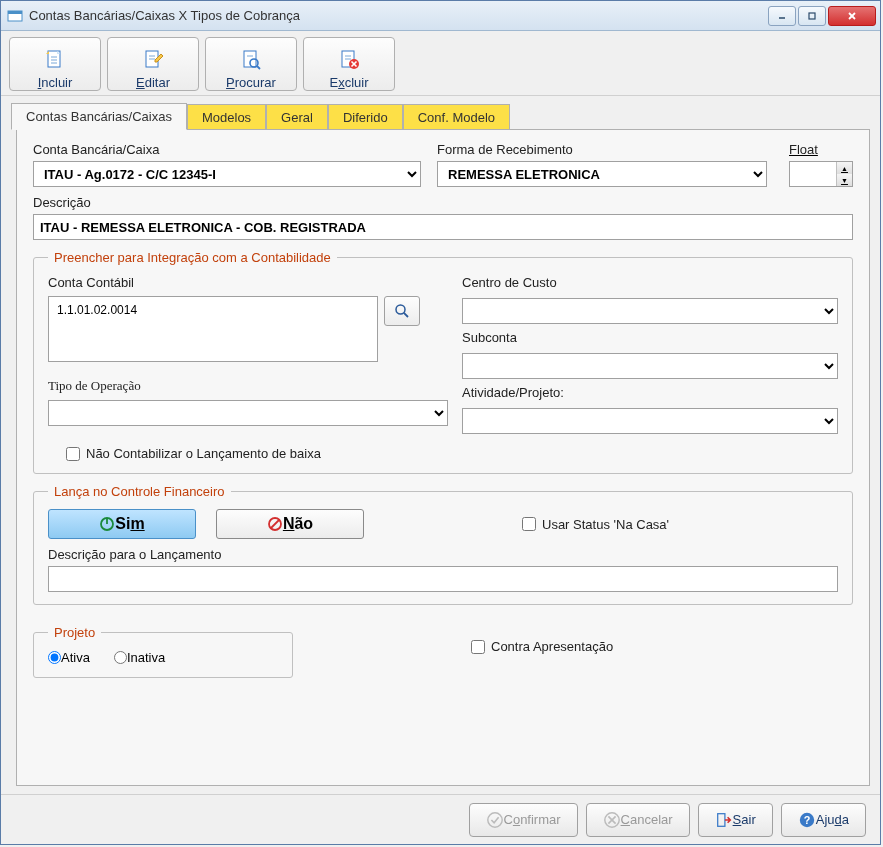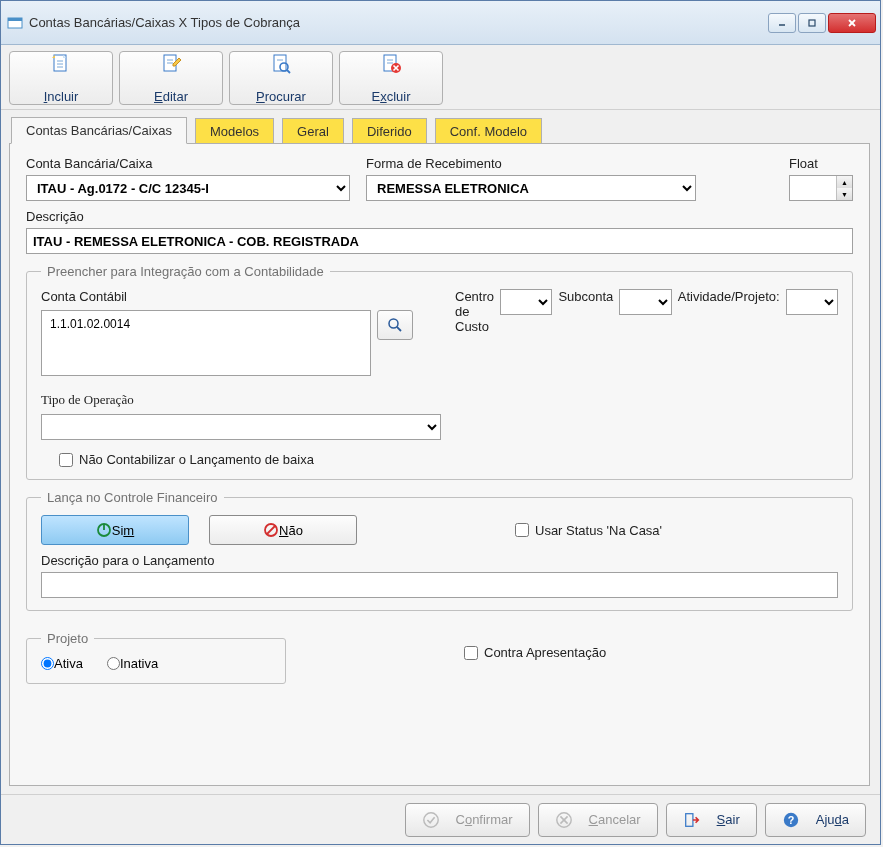--- a/index.html
+++ b/index.html
@@ -14,21 +14,21 @@
     .window {
       width: 881px;
       height: 845px;
       border: 1px solid #5a7ca8;
       background: #f0f0f0;
       display: flex;
       flex-direction: column;
     }
     
     .titlebar {
-      height: 44px;
+      height: 30px;
       background: linear-gradient(to bottom, #e8f0f8, #d4e2f0);
       border-bottom: 1px solid #a0b8d0;
       display: flex;
       align-items: center;
       padding: 0 4px 0 6px;
     }
     .titlebar-icon {
       width: 16px; height: 16px;
       margin-right: 6px;
     }
@@ -58,83 +58,83 @@
       font-weight: bold;
     }
     
     .toolbar {
       padding: 6px 8px 4px 8px;
       display: flex;
       gap: 6px;
       border-bottom: 1px solid #d0d0d0;
     }
     .tool-btn {
-      width: 104px;
+      width: 92px;
       height: 54px;
       border: 1px solid #b0b0b0;
       border-radius: 4px;
       background: linear-gradient(to bottom, #fdfdfd, #ececec);
       display: flex;
       flex-direction: column;
       align-items: center;
-      justify-content: space-between;
+      justify-content: flex-end;
       gap: 3px;
       cursor: pointer;
       color: #1a3a6a;
       font-size: 13px;
     }
     .tool-btn svg { width: 24px; height: 24px; }
     .tool-btn .u { text-decoration: underline; }
     
     .tab-strip {
       display: flex;
       align-items: flex-end;
       padding: 6px 10px 0 10px;
-      gap: 8px;
+      gap: 0;
     }
     .tab {
       padding: 5px 14px;
       border: 1px solid #b0b0b0;
       border-bottom: none;
       background: #fde047;
       color: #333;
       cursor: pointer;
       font-size: 13px;
       position: relative;
       top: 1px;
     }
     .tab.active {
       background: #f7f7f7;
       border-bottom: 1px solid #f7f7f7;
       z-index: 2;
     }
     .tab-body {
-      margin: 0 10px 8px 8px;
+      margin: 0 10px 8px 15px;
       padding: 12px 16px;
       border: 1px solid #b0b0b0;
       background: #f7f7f7;
       flex: 1;
       position: relative;
     }
     
     .row { display: flex; gap: 16px; margin-bottom: 8px; align-items: flex-end; }
     .col { display: flex; flex-direction: column; gap: 2px; }
     label.lbl { font-size: 13px; color: #222; margin-bottom: 2px; }
     select.sel, input.txt {
       height: 26px;
       border: 1px solid #a0a0a0;
       background: #fff;
       font-size: 13px;
       padding: 0 6px;
       font-family: inherit;
     }
     select.sel { appearance: auto; font-weight: bold; }
-    .conta-sel { width: 324px; }
+    .conta-sel { width: 388px; }
     .forma-sel { width: 330px; }
-    .float-wrap { display: flex; flex-direction: column; }
+    .float-wrap { display: flex; flex-direction: column; text-decoration: underline; }
     .float-spin {
       width: 64px; height: 26px;
       border: 1px solid #a0a0a0; background: #fff;
       display: flex;
     }
     .float-spin input { border: none; width: 46px; font-size: 12px; padding: 0 4px; outline: none; }
     .spin-btns { width: 16px; display: flex; flex-direction: column; border-left: 1px solid #c0c0c0; }
     .spin-btns button {
       flex: 1; border: none; background: linear-gradient(#f5f5f5,#dedede);
       font-size: 7px; cursor: pointer; padding: 0; line-height: 1;
@@ -143,25 +143,25 @@
     
     fieldset.group {
       border: 1px solid #c0c0c0;
       border-radius: 3px;
       margin-top: 10px;
       padding: 10px 14px 12px 14px;
     }
     fieldset.group legend {
       padding: 0 6px;
       font-size: 13px;
-      color: #737373;
+      color: #c2410c;
     }
     .contabil-row { display: flex; gap: 14px; }
     .contabil-left { display: flex; flex-direction: column; gap: 4px; width: 400px; }
-    .contabil-right { flex: 1; display: flex; flex-direction: row; gap: 6px; }
+    .contabil-right { flex: 1; display: flex; flex-direction: column; gap: 6px; }
     .conta-contabil-wrap { display: flex; gap: 6px; align-items: flex-start; }
     .conta-contabil-box {
       width: 330px; height: 66px;
       border: 1px solid #a0a0a0; background: #fff;
       padding: 6px 8px;
     }
     .search-btn {
       width: 36px; height: 30px;
       border: 1px solid #a0a0a0; border-radius: 3px;
       background: linear-gradient(#fdfdfd,#ececec);
@@ -173,21 +173,22 @@
     .cc-sel, .sub-sel, .ativ-sel { width: 100%; }
     .chk { display: flex; align-items: center; gap: 6px; font-size: 13px; color: #222; padding-left: 18px; }
     .chk input[type=checkbox] { width: 14px; height: 14px; }
     
     .toggle-row { display: flex; align-items: center; gap: 20px; }
     .toggle-btn {
       width: 148px; height: 30px;
       border: 1px solid #8a8a8a; border-radius: 3px;
       display: flex; align-items: center; justify-content: center;
       gap: 0; cursor: pointer;
-      font-size: 13px;
+      font-size: 16px;
+      font-weight: bold;
     }
     .toggle-btn.sim {
       background: linear-gradient(#bfe4ff,#8ecaf2);
       border-color: #4a90c8;
     }
     .toggle-btn.nao {
       background: linear-gradient(#fdfdfd,#ececec);
     }
     .toggle-btn svg { width: 16px; height: 16px; }
     .toggle-btn .u { text-decoration: underline; }
@@ -208,21 +209,21 @@
       padding: 0 14px;
       border-top: 1px solid #d0d0d0;
       background: #f0f0f0;
     }
     .bbtn {
       height: 34px;
       padding: 0 16px;
       border: 1px solid #a0a0a0;
       border-radius: 4px;
       background: linear-gradient(#fdfdfd,#e8e8e8);
-      display: flex; align-items: center; gap: 16px;
+      display: flex; align-items: center; gap: 0;
       font-size: 13px; cursor: pointer;
       color: #1a3a6a;
     }
     .bbtn.disabled { color: #999; cursor: default; }
     .bbtn svg { width: 18px; height: 18px; }
     .bbtn .u { text-decoration: underline; }
     .spacer { flex: 1; }
   </style>
 </head>
 <body>

